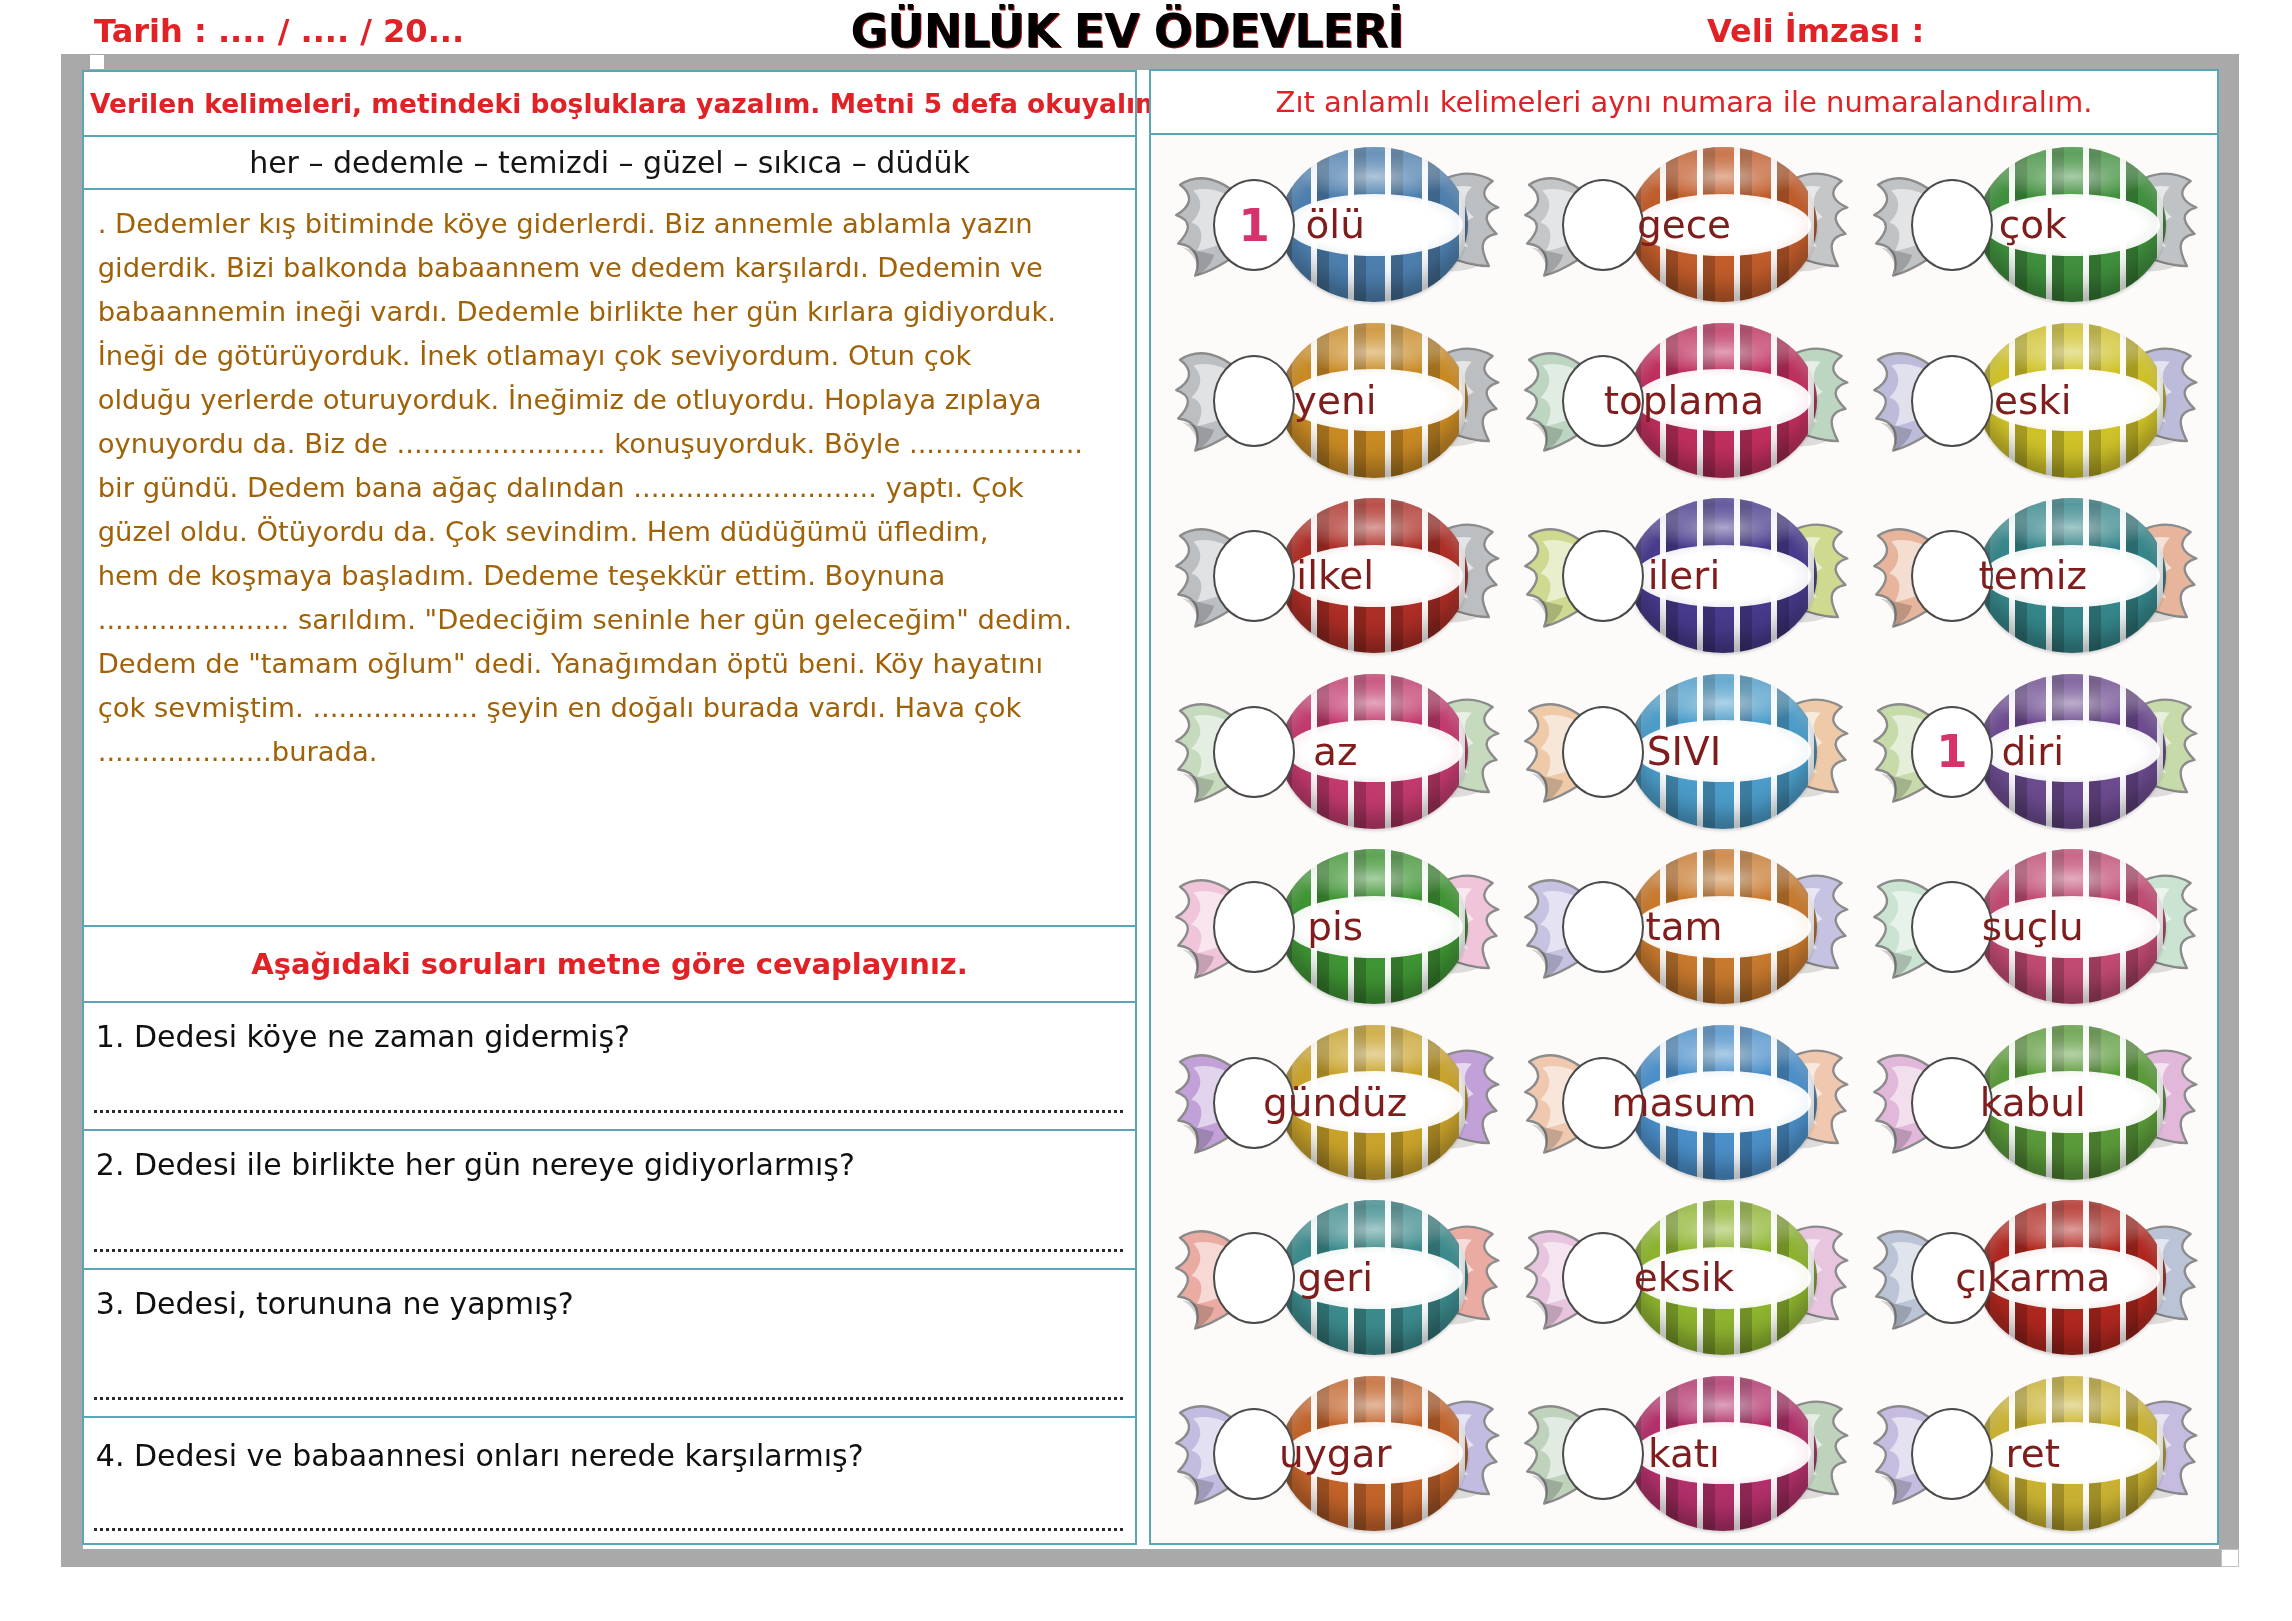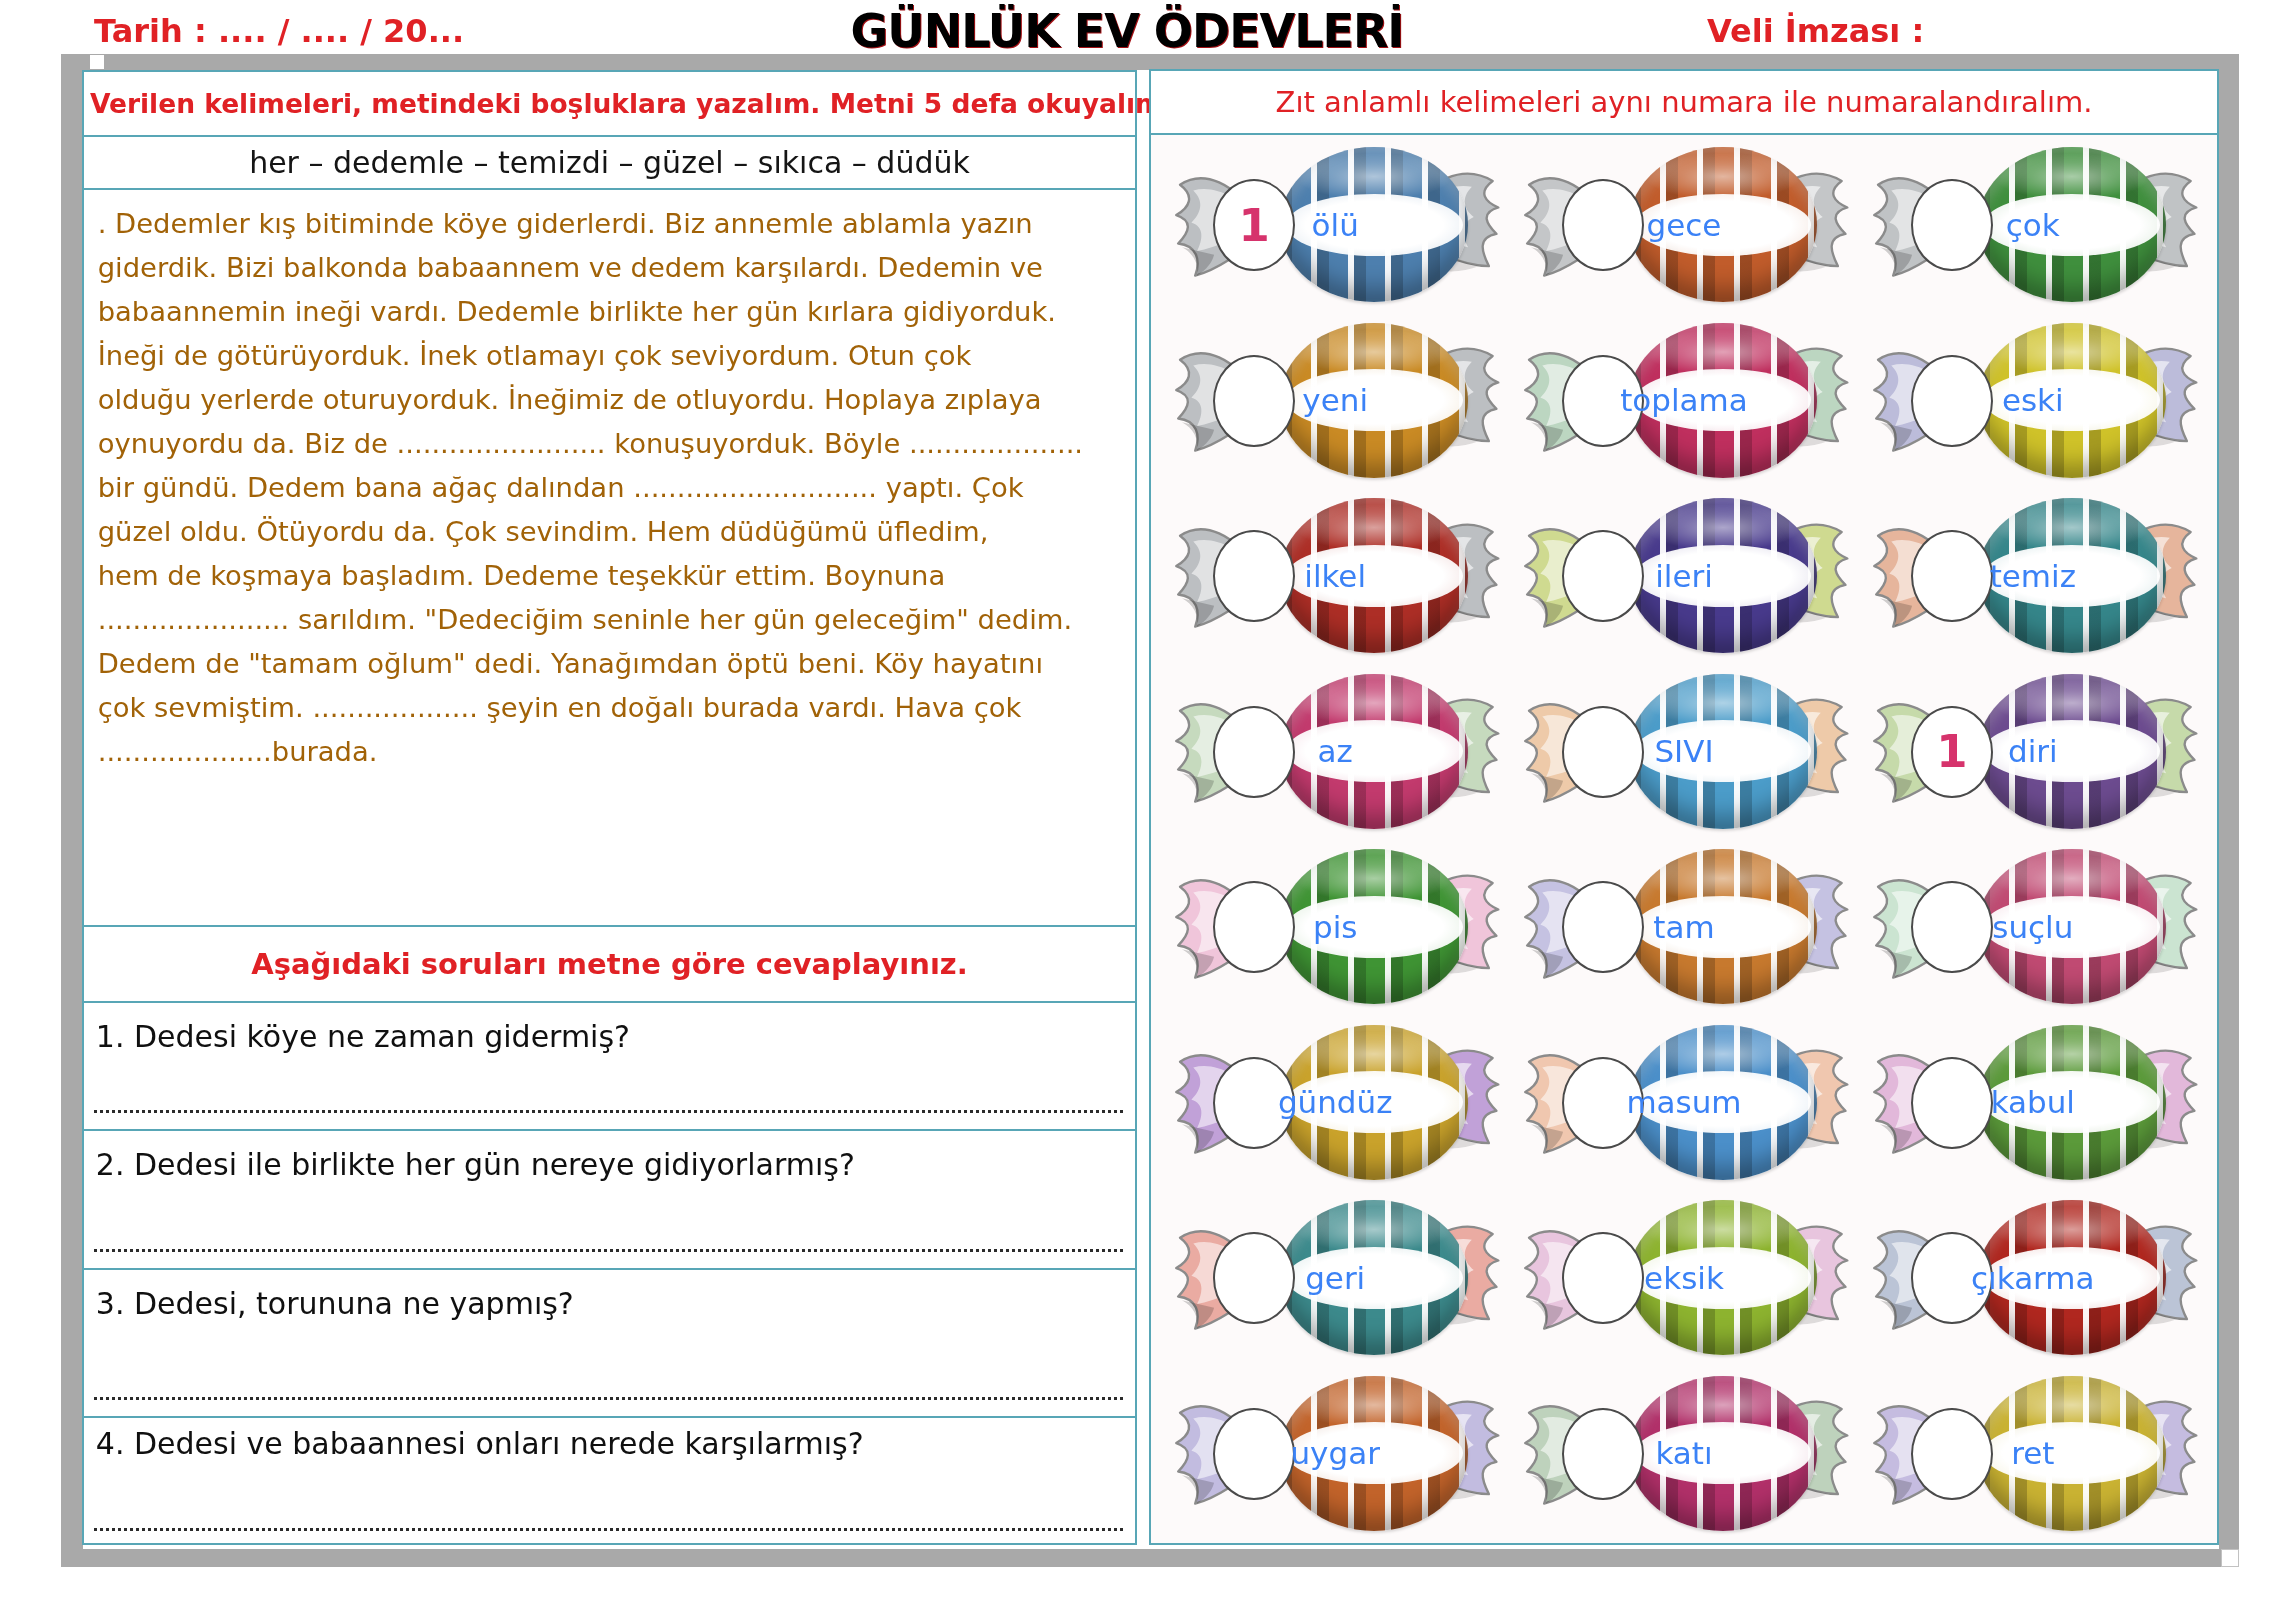--- a/index.html
+++ b/index.html
@@ -44,21 +44,21 @@
   .p-line{font-size:27.4px;line-height:44px;color:#a16207;white-space:nowrap;}
   .row-qtitle{height:76px;display:flex;align-items:center;justify-content:center;
               color:#e02125;font-size:29px;font-weight:600;}
   .q-list{flex:1;display:flex;flex-direction:column;}
   .q-row{box-sizing:border-box;border-top:2.9px solid #58a6b6;display:flex;flex-direction:column;}
   .q-row:nth-of-type(1){height:128px;}
   .q-row:nth-of-type(2){height:139px;}
   .q-row:nth-of-type(3){height:148px;}
   .q-row:nth-of-type(4){flex:1;}
   .q-text{padding:15.7px 0 0 11.8px;font-size:30px;color:#101010;}
-  .q-row:nth-of-type(4) .q-text{padding-top:7.8px;}
+  .q-row:nth-of-type(4) .q-text{padding-top:7.8px;margin-top:12px;}
   .a-line{margin:auto 11.8px 15.7px 9.8px;height:0;border-bottom:3.9px dotted #2b2b2b;}
   .q-row:nth-of-type(4) .a-line{margin-bottom:11.8px;}
 
   
   .panel-right{position:absolute;left:1149px;top:69px;width:1070px;height:1476px;
                box-sizing:border-box;border:2.9px solid #58a6b6;background:#fdfafa;
                display:flex;flex-direction:column;}
   .row-rtitle{height:64px;box-sizing:border-box;border-bottom:2.9px solid #58a6b6;background:#fff;
               display:flex;align-items:center;justify-content:center;
               color:#e02125;font-size:29px;font-weight:400;}
@@ -80,21 +80,21 @@
             rgba(0,0,0,.20) 0 11.8px, rgba(0,0,0,0) 11.8px 31px,
             rgba(255,255,255,.95) 31px 37px);
          box-shadow:inset 0 -13.7px 21.6px rgba(0,0,0,.30), inset 0 9.8px 13.7px rgba(255,255,255,.25),
                     0 2px 2.9px rgba(0,0,0,.15);}
   .cbody::after{content:"";position:absolute;left:8%;top:4%;width:84%;height:30%;
          background:radial-gradient(ellipse at center, rgba(255,255,255,.55), rgba(255,255,255,0) 70%);}
   .cband{position:absolute;left:3%;top:30%;width:94%;height:40%;
          background:radial-gradient(ellipse at center, #ffffff 55%, rgba(255,255,255,.78) 100%);
          border-radius:50%;}
   .cword{position:absolute;inset:0;z-index:4;display:flex;align-items:center;justify-content:center;
-         font-size:31px;color:#3b82f6;}
+         font-size:39px;color:#7f1d1d;}
 </style>
 </head>
 <body>
 
 <div class="page">
 
   <div class="hdr-date">Tarih : .... / .... / 20...</div>
   <div class="hdr-title">GÜNLÜK EV ÖDEVLERİ</div>
   <div class="hdr-sign">Veli İmzası :</div>
 

